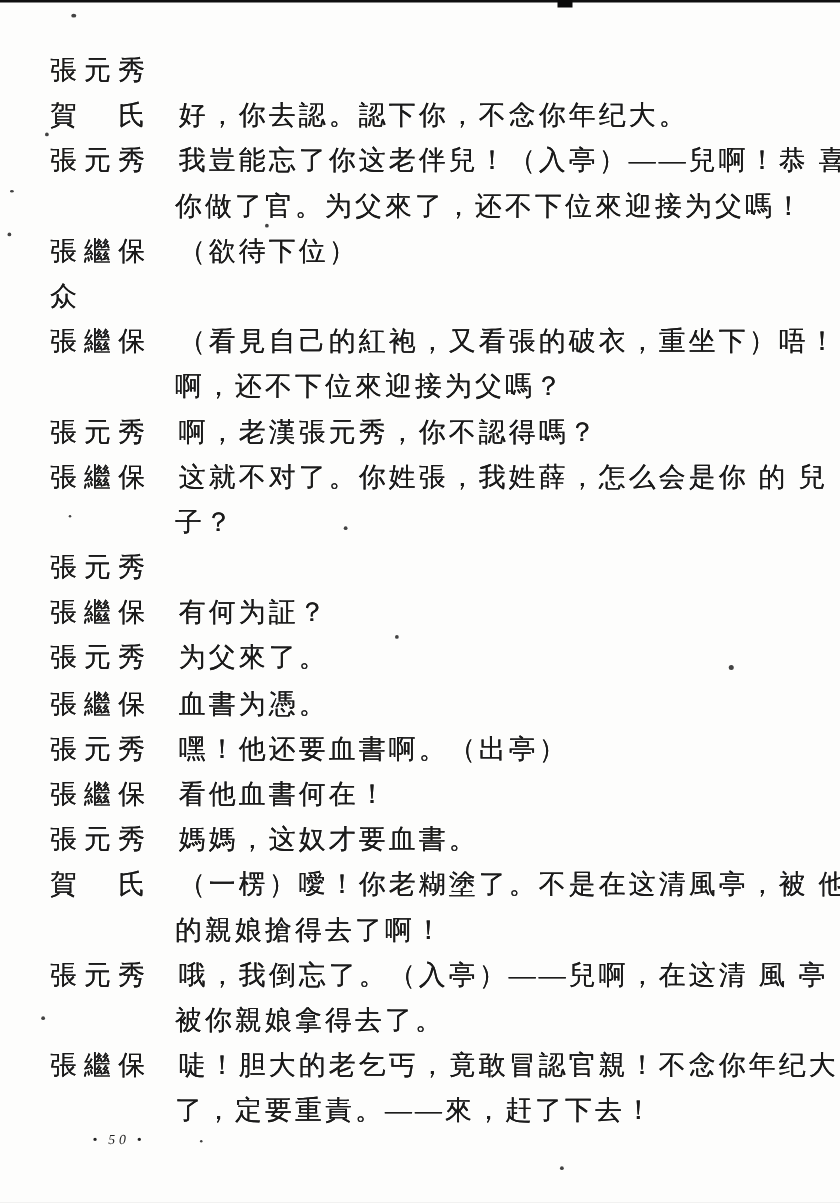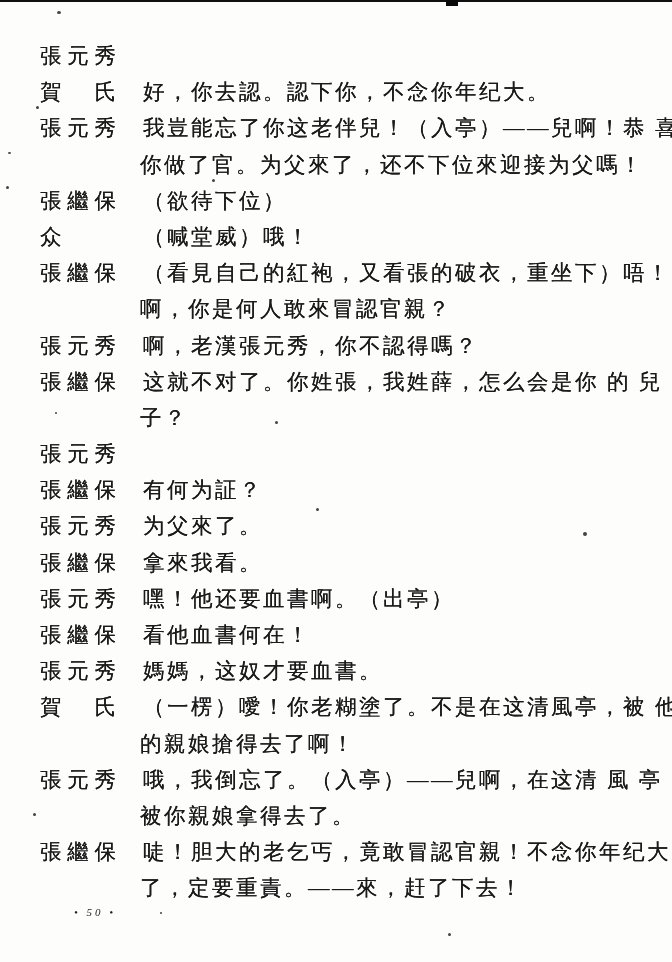--- a/index.html
+++ b/index.html
@@ -90,35 +90,34 @@
           <span>繼</span>
           <span>保</span>
         </span>
     <span class="text">（欲待下位）</span>
   </div>
 
   <div class="line">
     <span class="speaker">
           <span>众</span>
         </span>
-    <span class="text">（喊堂威）哦！</span>
   </div>
 
   <div class="line">
     <span class="speaker">
           <span>張</span>
           <span>繼</span>
           <span>保</span>
         </span>
     <span class="text">（看見自己的紅袍，又看張的破衣，重坐下）唔！ ——</span>
   </div>
 
   <div class="line">
 
-    <span class="text cont">啊，你是何人敢來冒認官親？</span>
+    <span class="text cont">啊，还不下位來迎接为父嗎？</span>
   </div>
 
   <div class="line">
     <span class="speaker">
           <span>張</span>
           <span>元</span>
           <span>秀</span>
         </span>
     <span class="text">啊，老漢張元秀，你不認得嗎？</span>
   </div>
@@ -162,21 +161,21 @@
         </span>
     <span class="text">为父來了。</span>
   </div>
 
   <div class="line">
     <span class="speaker">
           <span>張</span>
           <span>繼</span>
           <span>保</span>
         </span>
-    <span class="text">拿來我看。</span>
+    <span class="text">血書为憑。</span>
   </div>
 
   <div class="line">
     <span class="speaker">
           <span>張</span>
           <span>元</span>
           <span>秀</span>
         </span>
     <span class="text">嘿！他还要血書啊。（出亭）</span>
   </div>

